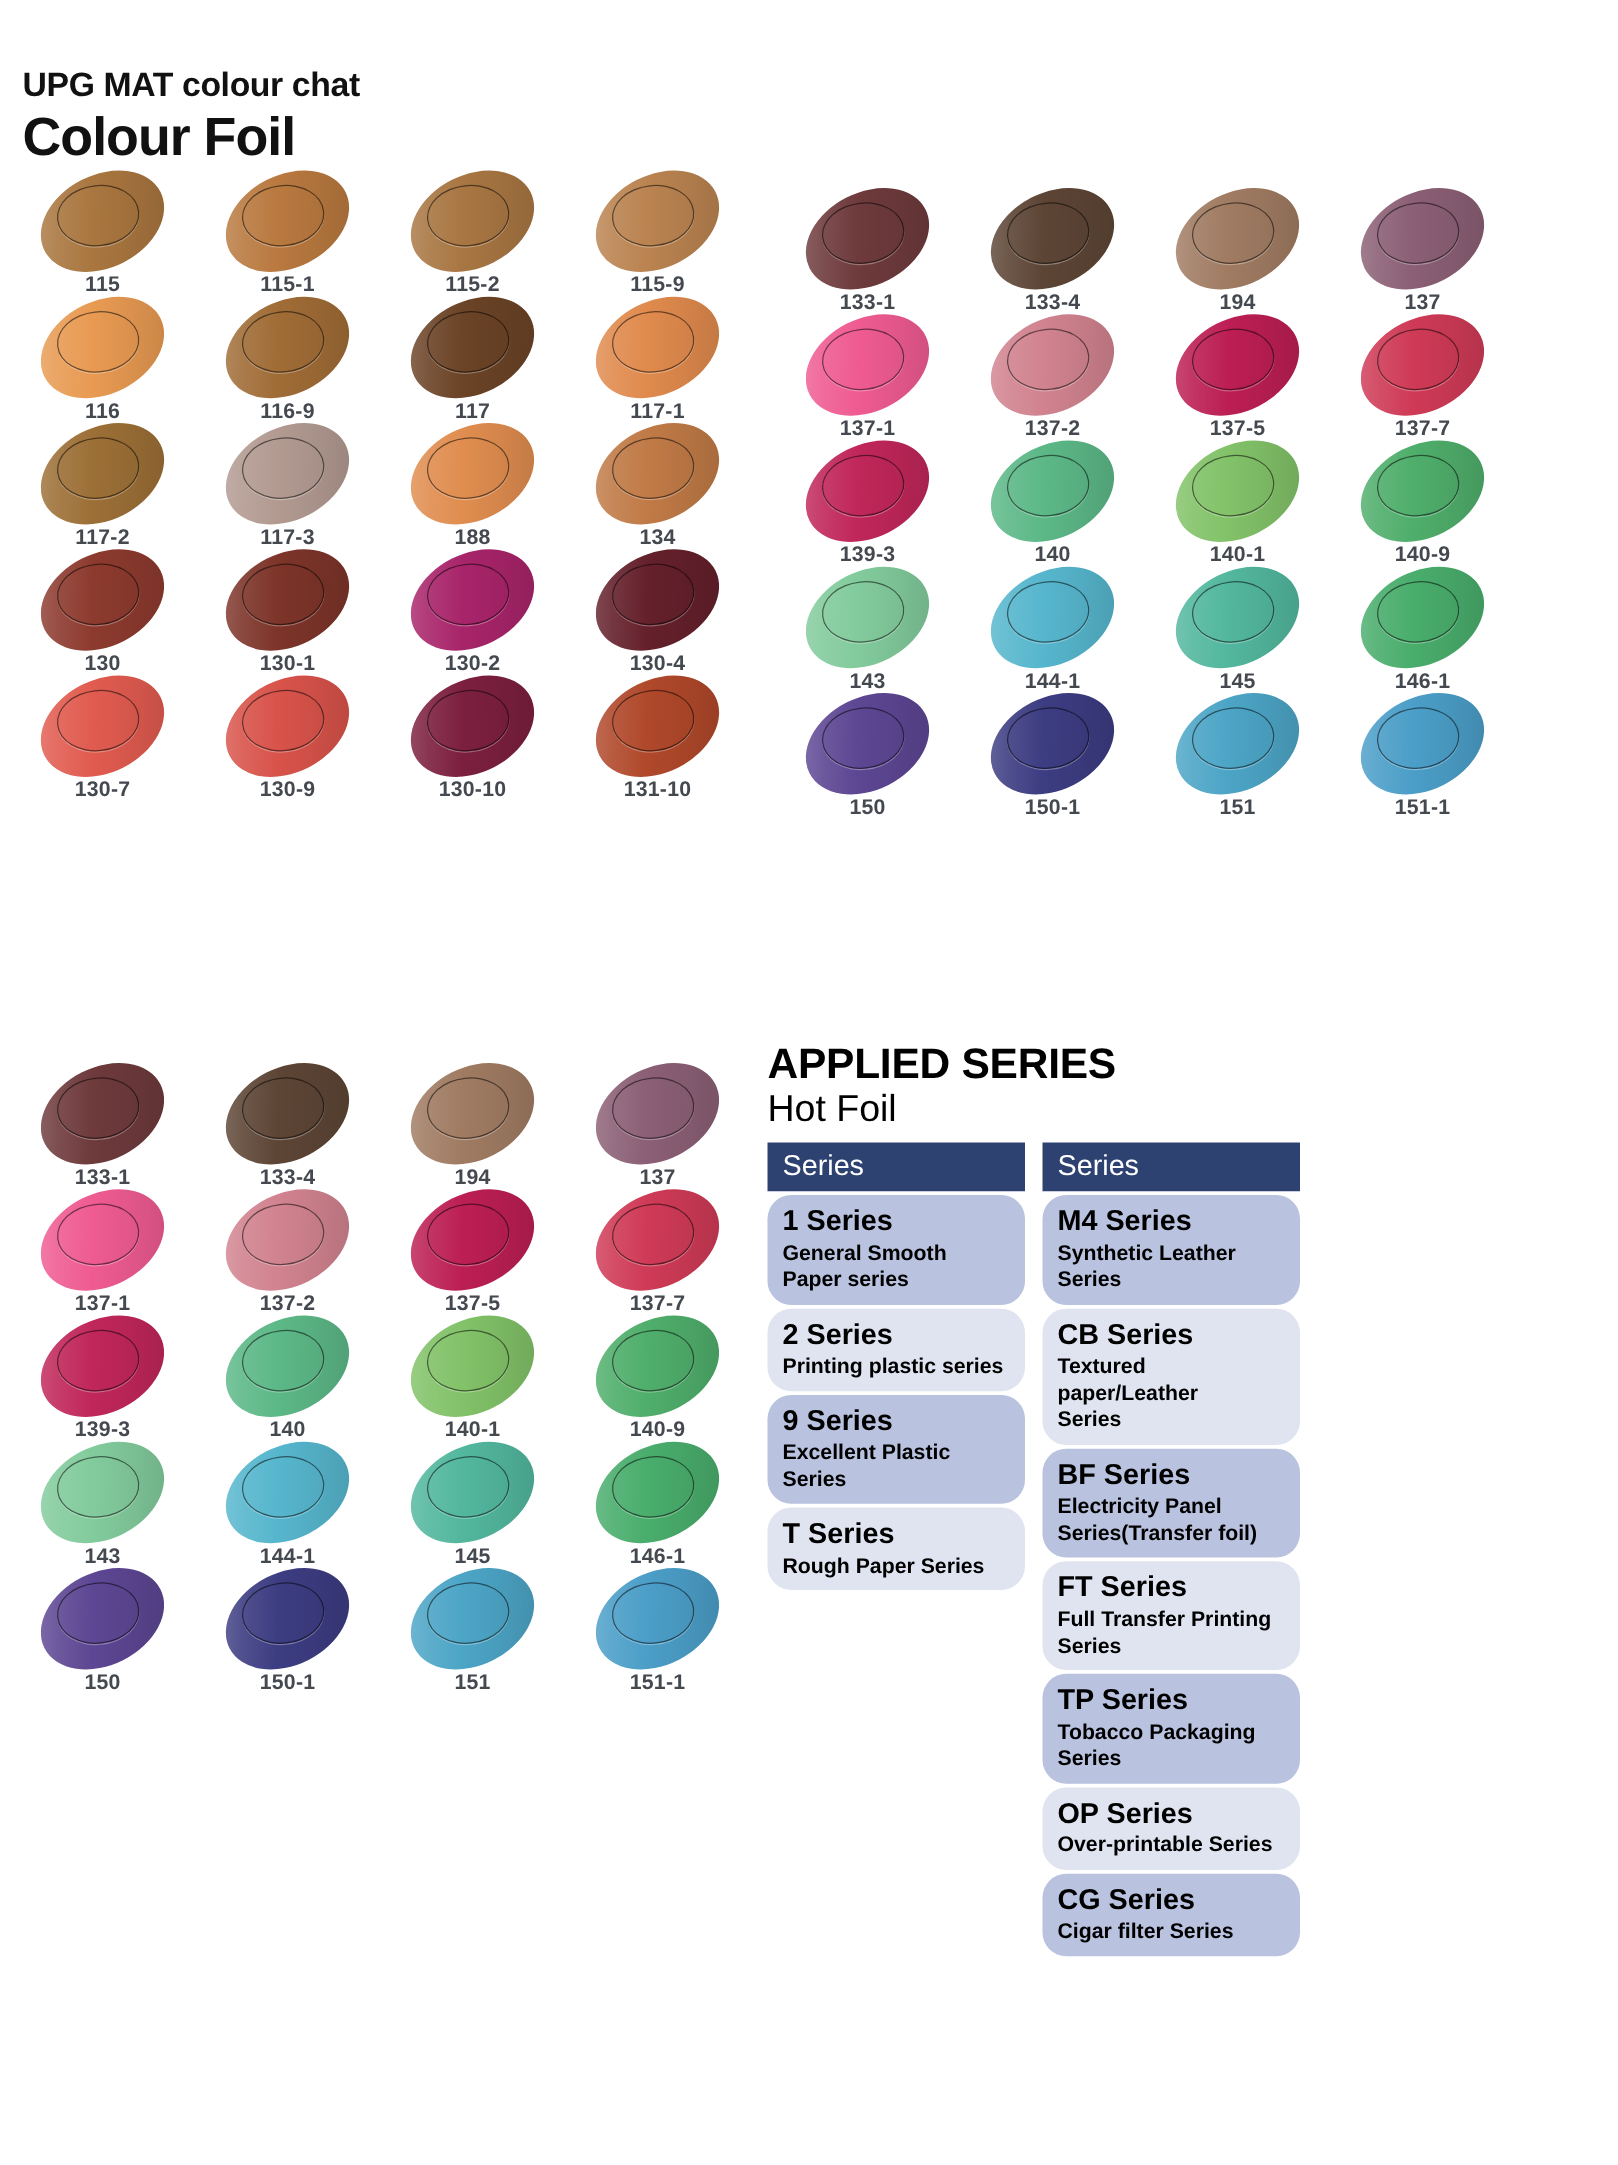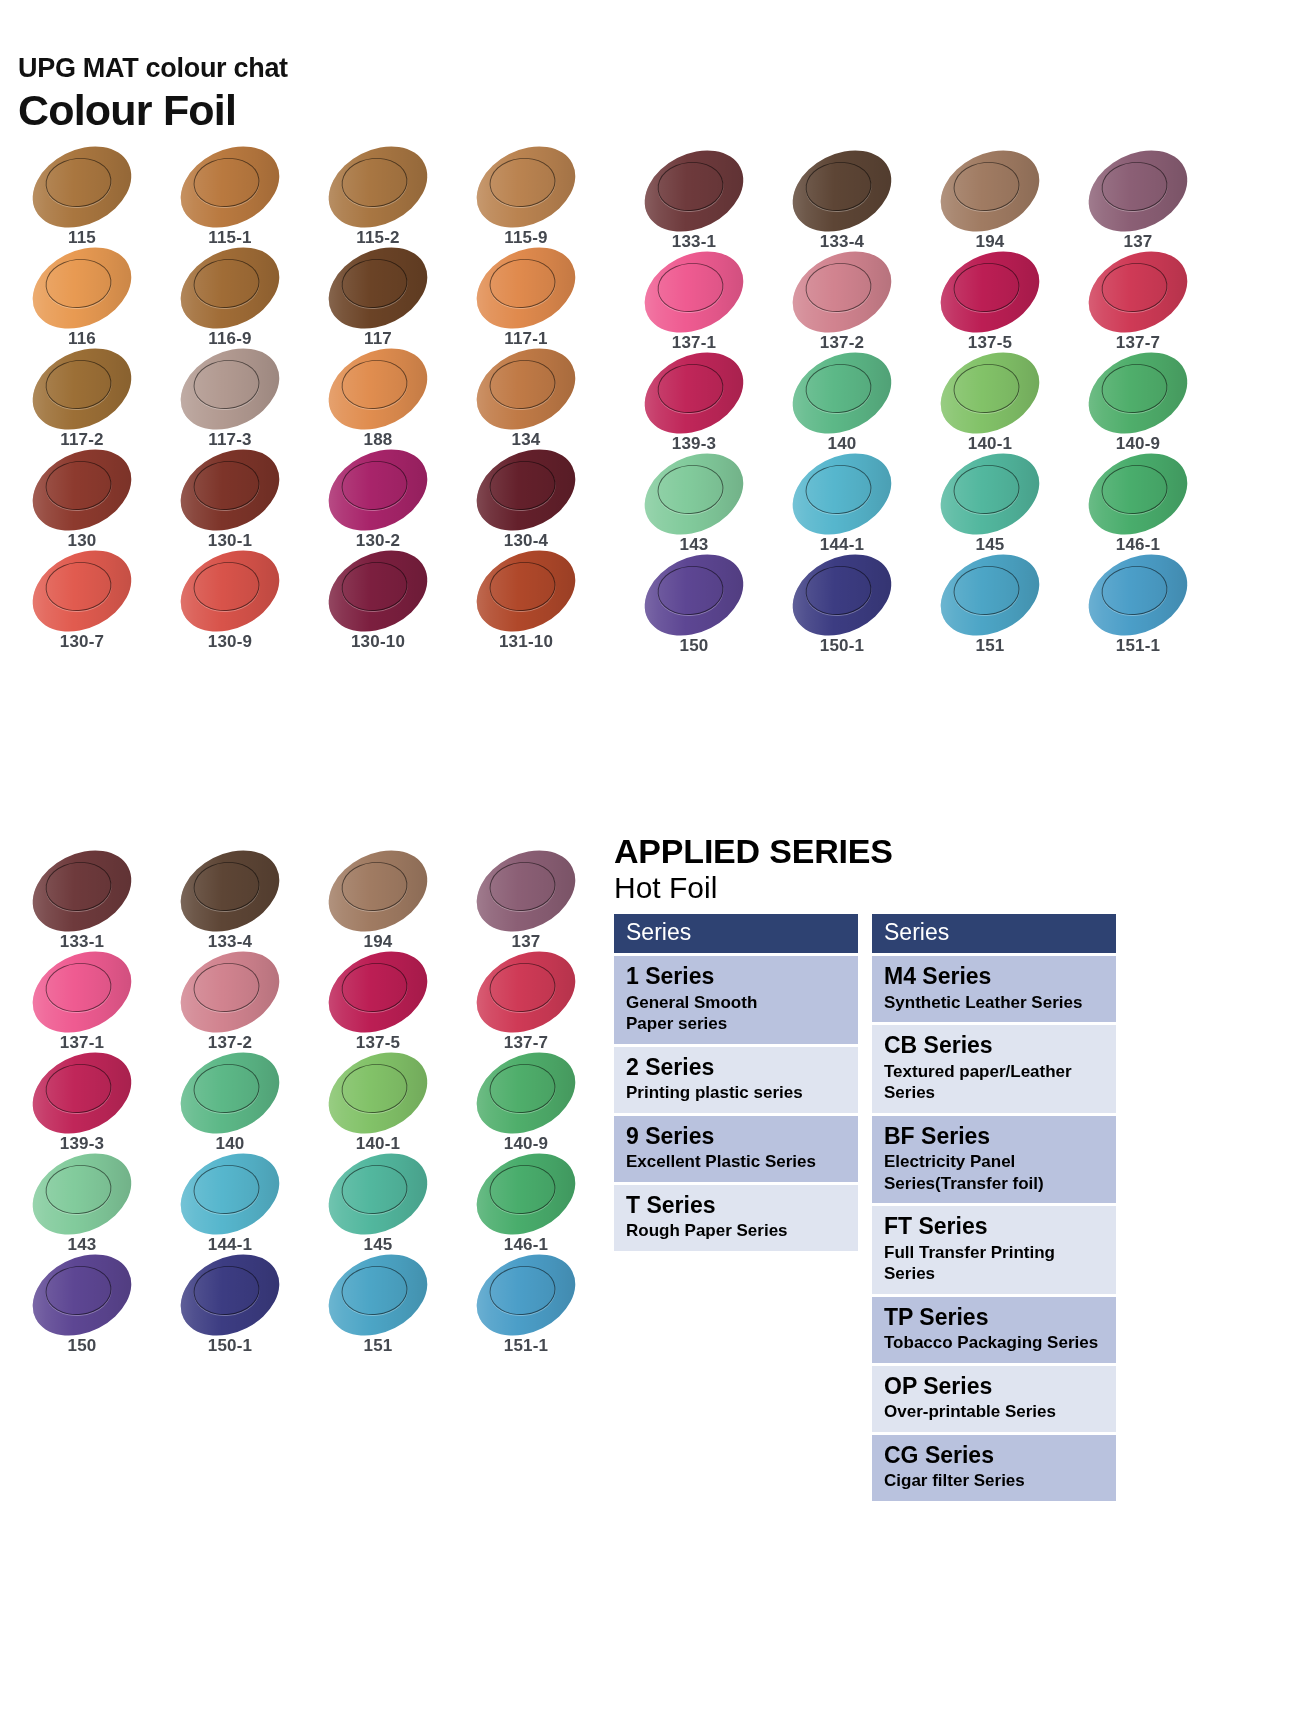--- a/index.html
+++ b/index.html
@@ -30,21 +30,21 @@
     font-size: 43px;
     font-weight: bold;
     letter-spacing: -0.8px;
     line-height: 1.15;
     margin-top: 2px;
     color: #111;
   }
 
   
   .grid { position: absolute; display: grid; }
-  #grid-top-left  { left: 18px;  top: 148px;  }
+  #grid-top-left  { left: 18px;  top: 138px;  }
   #grid-top-right { left: 630px; top: 152px;  }
   #grid-bottom    { left: 18px;  top: 852px;  }
 
   .grid.cols4 {
     grid-template-columns: repeat(4, 148px);
     grid-auto-rows: 101px;
   }
 
   .swatch-cell {
     position: relative;
@@ -113,33 +113,34 @@
     margin-top: 1px;
     color: #000;
   }
 
   .series-table {
     margin-top: 8px;
     display: flex;
     gap: 14px;
     align-items: flex-start;
   }
-  .series-col { width: 244px; }
+  .series-col { width: 206px; }
 
   .series-head {
     background: #2e4272;
     color: #ffffff;
     font-size: 23px;
     font-weight: normal;
     padding: 6px 12px 8px 12px;
     line-height: 1.12;
   }
   .series-row {
     padding: 7px 12px 9px 12px;
     margin-top: 3px;
+    border-radius: 19px;
   }
   .series-row.shade-a { background: #b9c2de; }
   .series-row.shade-b { background: #dfe4f0; }
   .series-name {
     font-size: 23px;
     font-weight: bold;
     line-height: 1.2;
     color: #000;
   }
   .series-desc {

